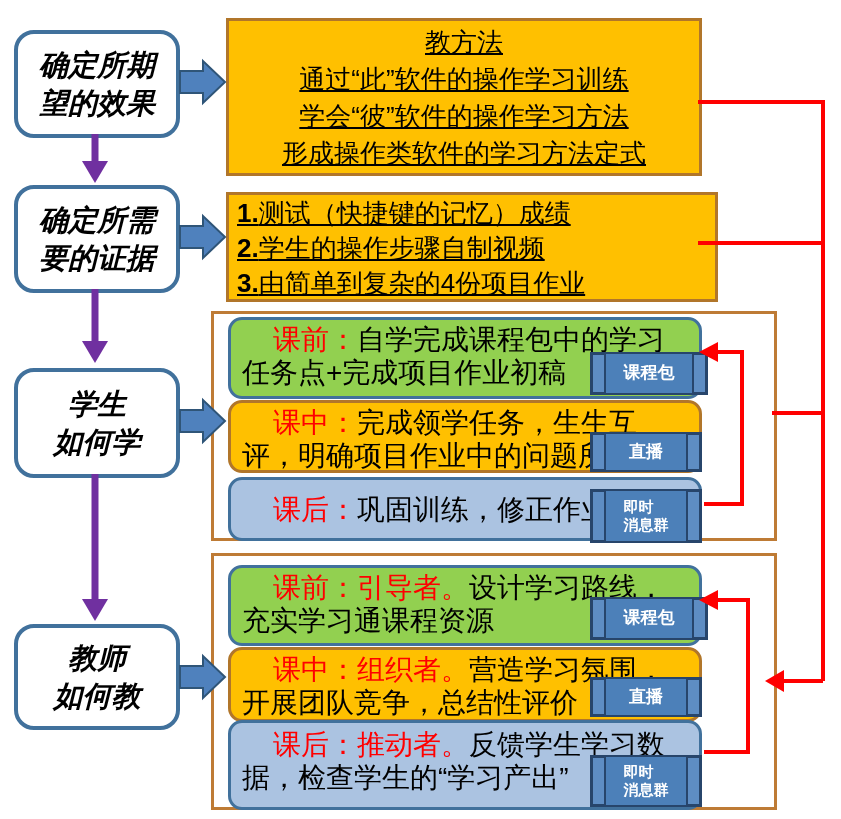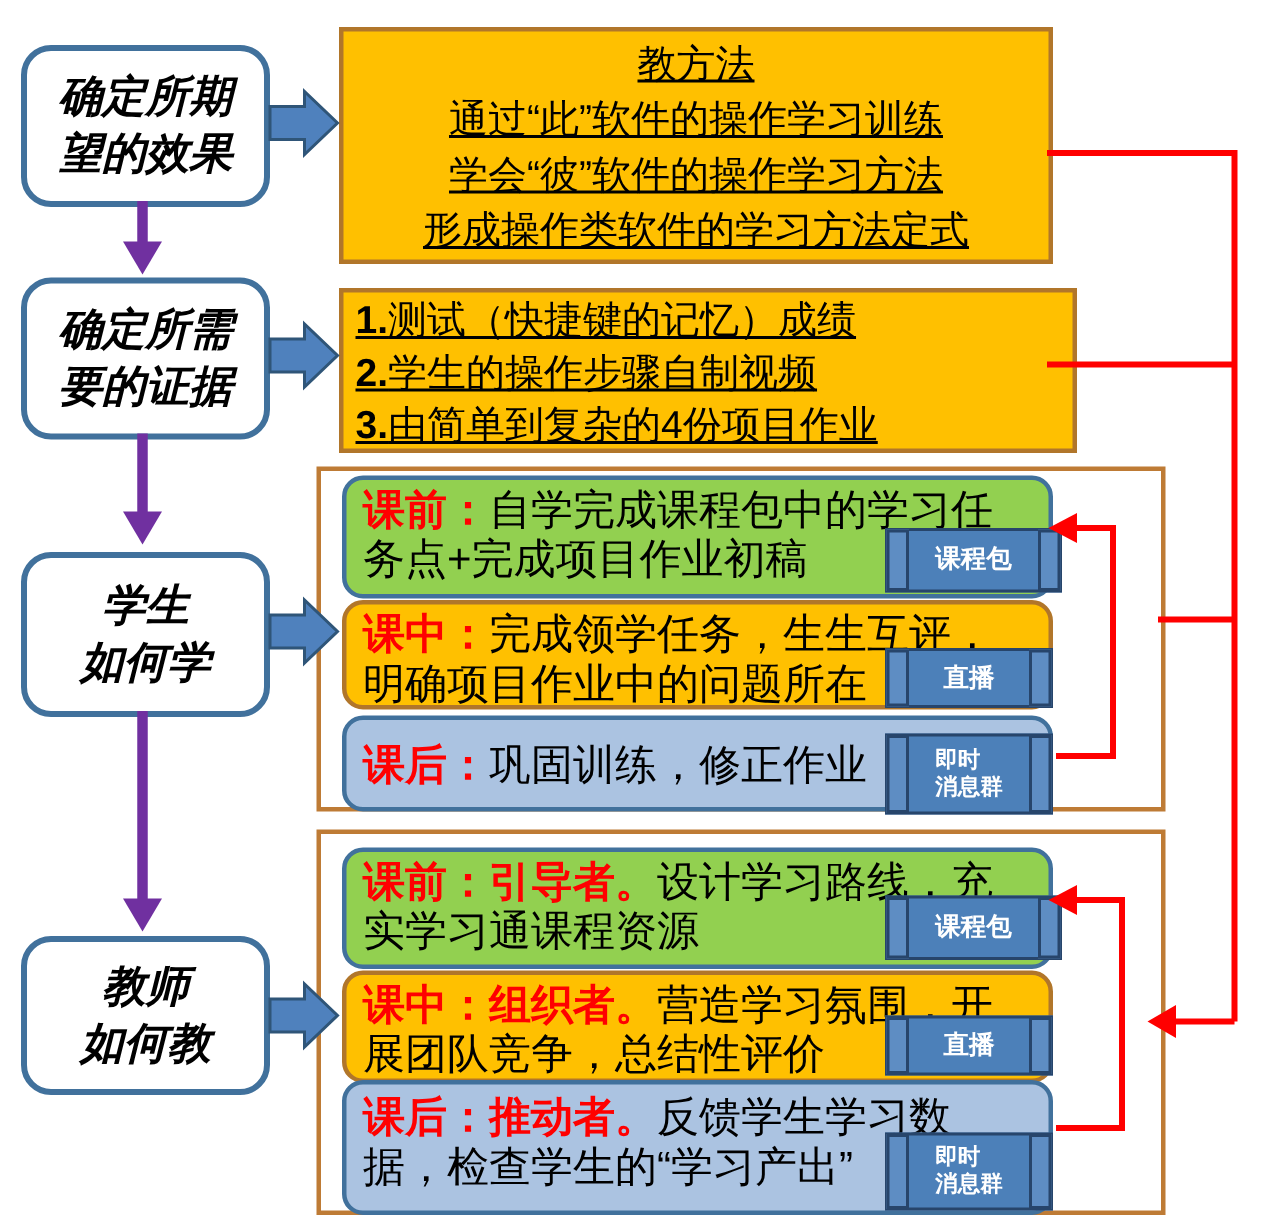--- a/index.html
+++ b/index.html
@@ -31,21 +31,21 @@
   }
   .panel-students{top:311px;height:224px;}
   .panel-teacher{top:553px;height:251px;}
 
   
   .stage{
     position:absolute;left:228px;width:446px;
     border-radius:14px;z-index:3;color:#000;
     font-size:28px;line-height:33px;padding:3px 11px;
   }
-  .stage .stage-prefix{color:#FF0000;font-weight:bold;}
+  .stage .stage-prefix{color:#FF0000;font-weight:normal;margin-left:31px;}
   .stage-green{background:#92D050;border:3px solid #41719C;}
   .stage-orange{background:#FFC000;border:3px solid #B1762A;}
   .stage-blue{background:#ABC3E1;border:3px solid #41719C;}
 
   
   .tab{
     position:absolute;background:#4C80B9;border:2px solid #27456B;
     display:flex;align-items:center;justify-content:center;z-index:4;
   }
   .tab-label{

